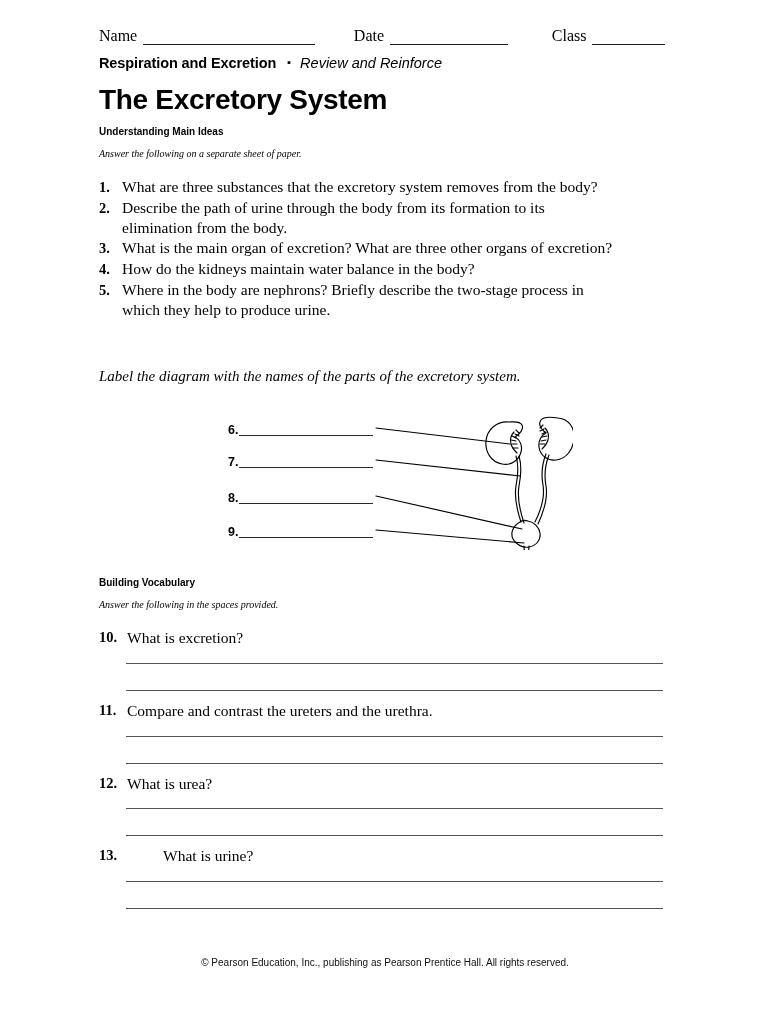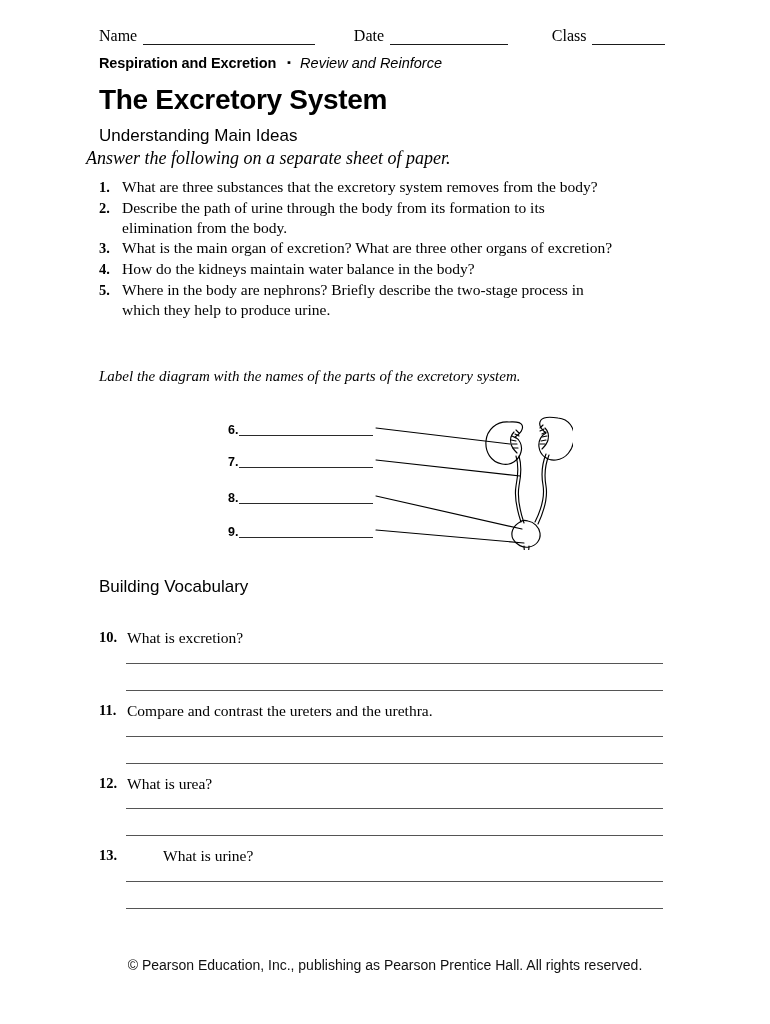--- a/index.html
+++ b/index.html
@@ -81,30 +81,30 @@
     font-family: "Liberation Sans", sans-serif;
     font-weight: bold;
     font-size: 28px;
     letter-spacing: -0.3px;
   }
 
   
   .sec-head {
     position: absolute;
     font-family: "Liberation Sans", sans-serif;
-    font-weight: normal;
-    font-size: 17px;
+    font-weight: bold;
+    font-size: 10px;
     left: 99px;
   }
   .sec-sub {
     position: absolute;
-    left: 86px;
+    left: 99px;
     font-family: "Liberation Serif", serif;
     font-style: italic;
-    font-size: 18px;
+    font-size: 10px;
   }
   #mi-head { top: 126px; }
   #mi-sub  { top: 148px; }
   #bv-head { top: 577px; }
   #bv-sub  { top: 599px; }
 
   
   .qlist {
     position: absolute;
     left: 99px;
@@ -201,21 +201,21 @@
   #vq-13 { top: 847px; gap: 36px; }
 
   
   #footer {
     position: absolute;
     left: 0;
     top: 957px;
     width: 770px;
     text-align: center;
     font-family: "Liberation Sans", sans-serif;
-    font-size: 14px;
+    font-size: 10px;
     color: #111111;
   }
 </style>
 </head>
 <body>
 
 <div class="page">
 
   <div class="hdr">
     <span class="hdr-label">Name</span>
@@ -331,20 +331,21 @@
                  C297,110 294,110 292,112 Z"></path>
 
         <path d="M296,136 C296,140 297,143 297,146"></path>
         <path d="M301,136 C301,140 300,143 300,146"></path>
         <path d="M295,146 L303,146"></path>
       </g>
     </svg>
   </div>
 
   <div class="sec-head" id="bv-head">Building Vocabulary</div>
+  <div class="sec-sub" id="bv-sub">Answer the following in the spaces provided.</div>
 
   <div class="vq" id="vq-10">
     <span class="vq-num">10.</span>
     <span>What is excretion?</span>
   </div>
   <div class="ans-line" style="top:663px"></div>
   <div class="ans-line" style="top:690px"></div>
 
   <div class="vq" id="vq-11">
     <span class="vq-num">11.</span>

